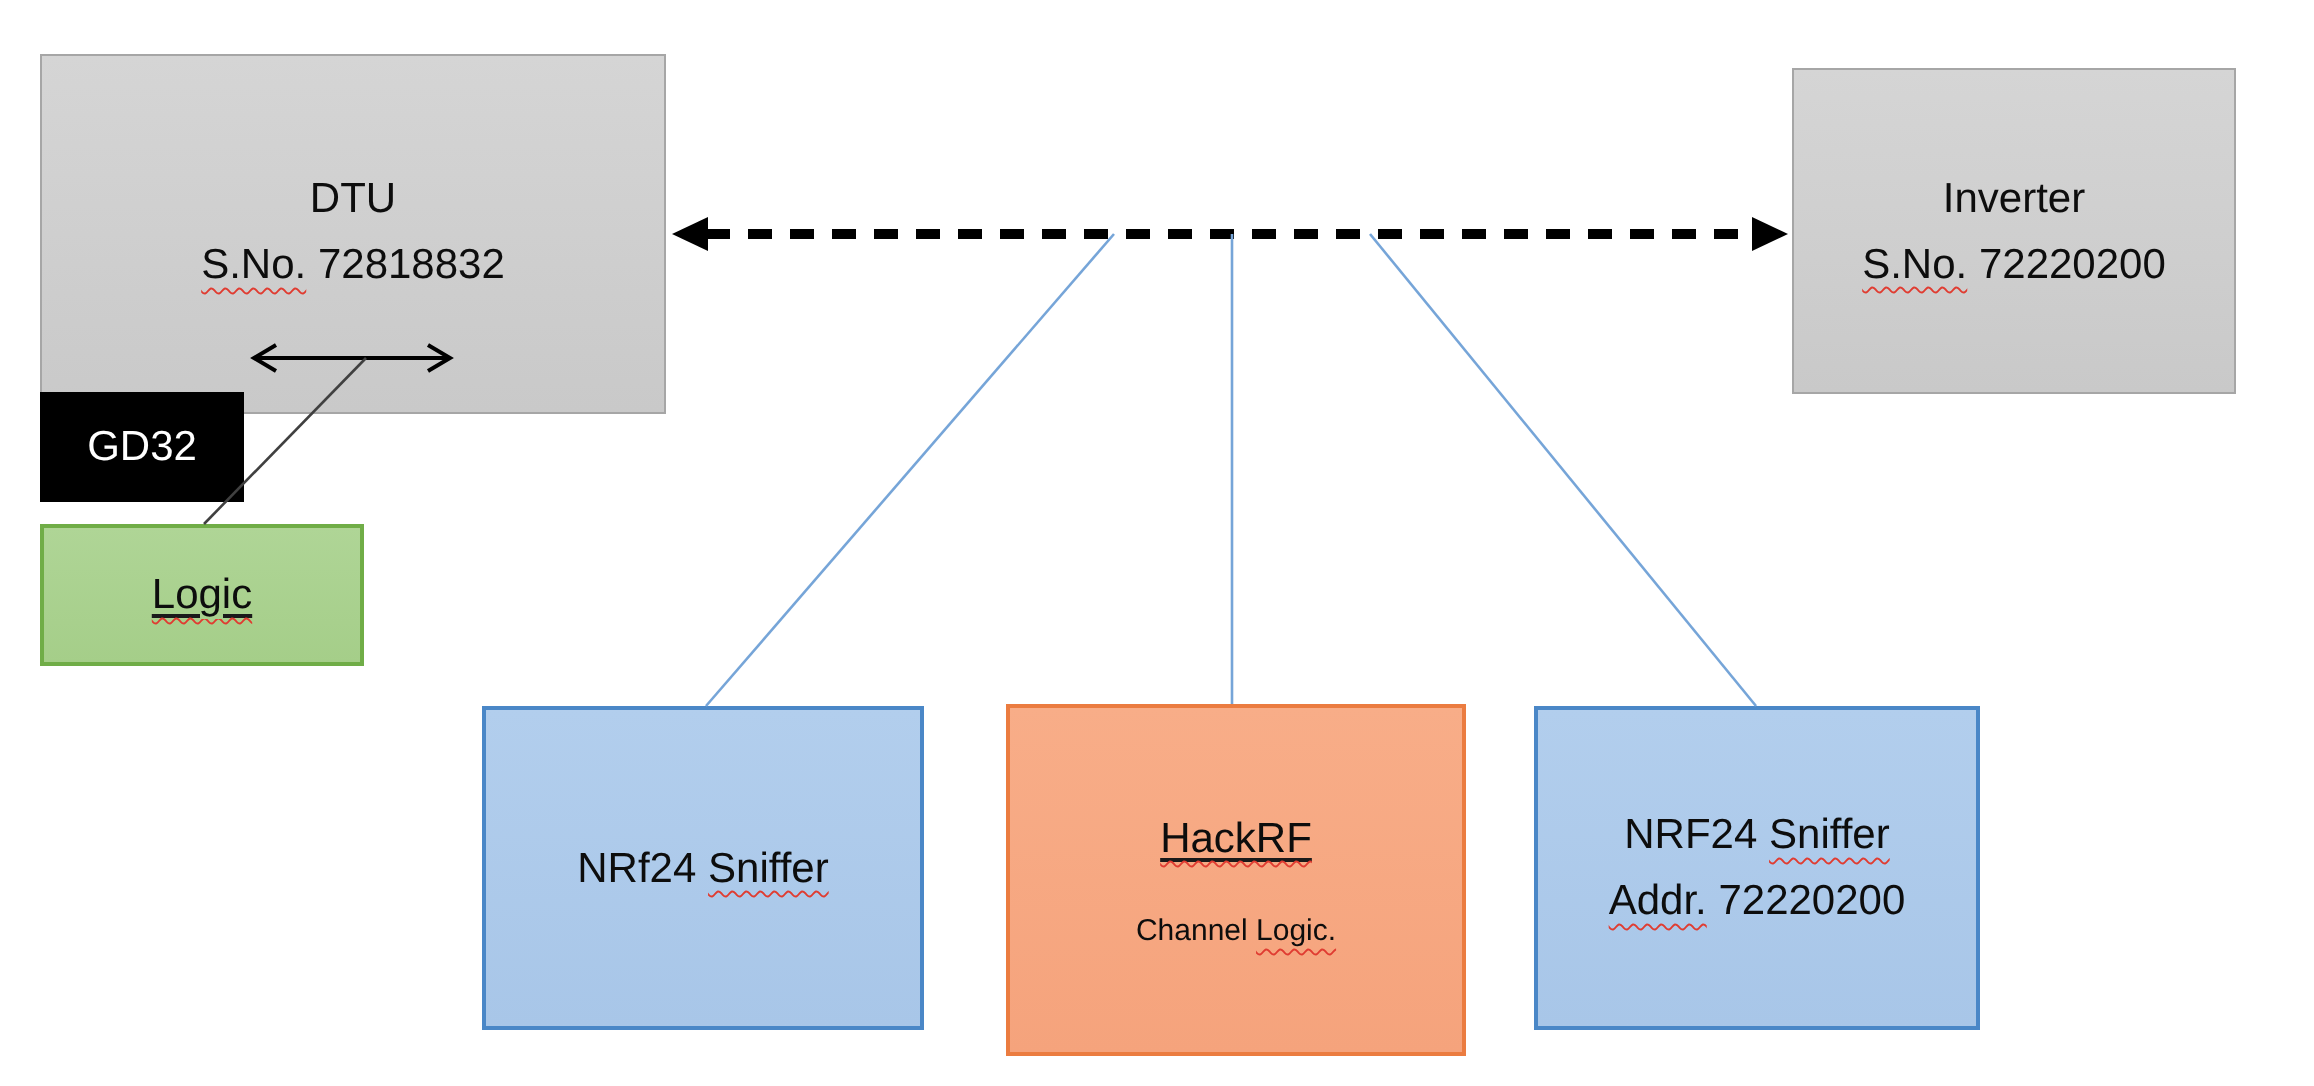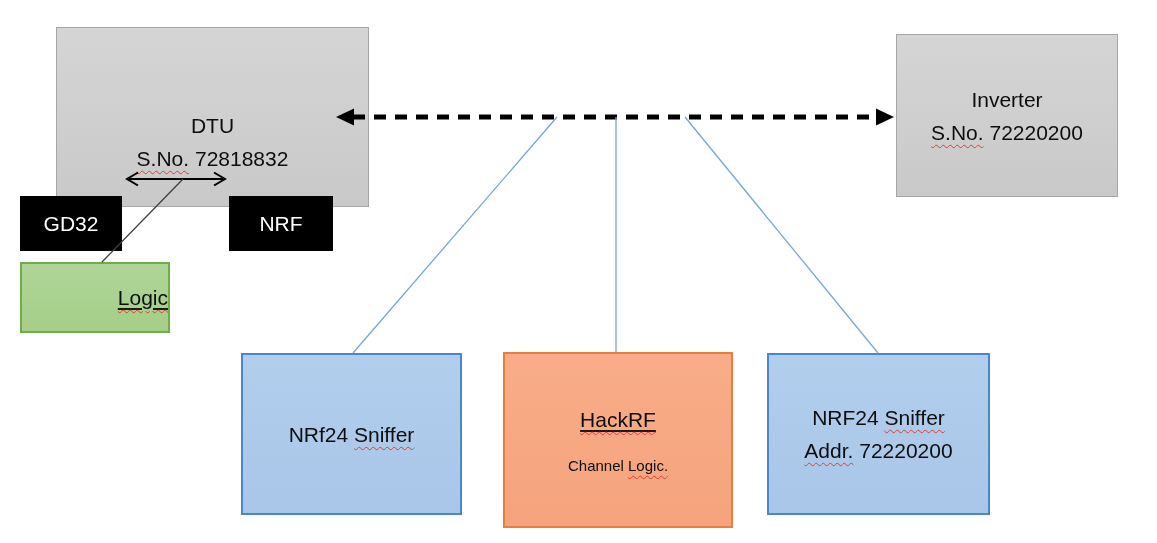--- a/index.html
+++ b/index.html
@@ -17,34 +17,33 @@
     display:flex;flex-direction:column;
     align-items:center;justify-content:center;
     text-align:center;
     line-height:33px;
     font-size:21px;
   }
   .gray{
     background:linear-gradient(180deg,#D5D5D5 0%,#C9C9C9 100%);
     border:1px solid #A6A6A6;
   }
-  .dtu{left:20px;top:27px;width:313px;height:180px;justify-content:flex-start;padding-top:81px;margin-left:36px;}
+  .dtu{left:20px;top:27px;width:313px;height:180px;justify-content:flex-start;padding-top:55px;}
   .inverter{left:896px;top:34px;width:222px;height:163px;}
   .chip{
     background:#000000;color:#ffffff;
     justify-content:center;
     margin-top:44px;
   }
   .gd32{left:20px;top:152px;width:102px;height:55px;}
   .nrfchip{left:229px;top:152px;width:104px;height:55px;}
   .logic{
-    left:20px;top:262px;width:150px;height:71px;
+    left:20px;top:262px;width:162px;height:71px;
     background:linear-gradient(180deg,#AFD596 0%,#A5CE89 100%);
     border:2px solid #70AD47;
-    align-items:flex-end;
   }
   .blue{
     background:linear-gradient(180deg,#B2CEED 0%,#A8C6E8 100%);
     border:2px solid #4A87C7;
   }
   .sniffL{left:241px;top:353px;width:221px;height:162px;}
   .sniffR{left:767px;top:353px;width:223px;height:162px;}
   .hackrf{
     left:503px;top:352px;width:230px;height:176px;
     background:linear-gradient(180deg,#F8AD88 0%,#F5A37C 100%);
@@ -80,23 +79,20 @@
 
   <div class="node gray dtu">
     <div><span>DTU</span></div>
     <div><span class="sq">S.No.</span> <span>72818832</span></div>
   </div>
 
   <div class="node chip gd32">
     <span>GD32</span>
   </div>
 
-  <div class="node chip nrfchip">
-    <span>NRF</span>
-  </div>
 
   <div class="node logic">
     <span class="ul"><span class="sq">Logic</span></span>
   </div>
 
   <div class="node gray inverter">
     <div><span>Inverter</span></div>
     <div><span class="sq">S.No.</span> <span>72220200</span></div>
   </div>
 

